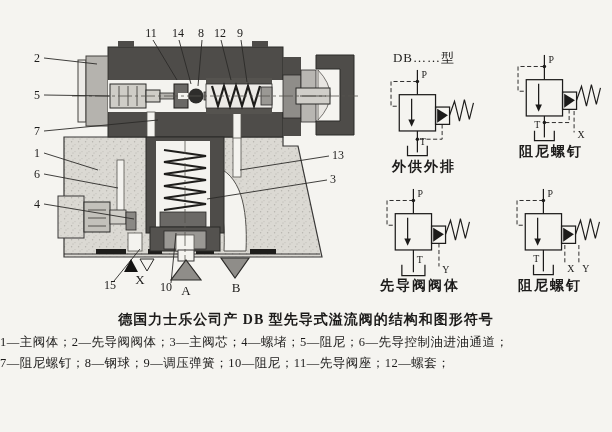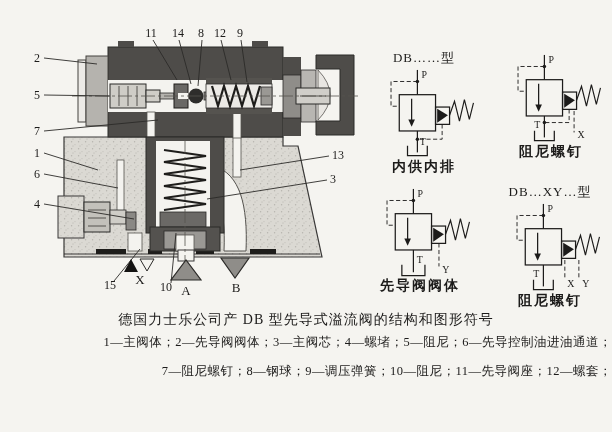--- a/index.html
+++ b/index.html
@@ -8,24 +8,24 @@
     background:#f5f4f0;
     font-family:"Liberation Serif", serif;
     color:#1c1b1a;
   }
   .main-svg{position:absolute; left:0; top:0;}
   .symbol-block{position:absolute; display:flex; flex-direction:column; align-items:center;}
   .symbol-title{font-size:13px; letter-spacing:1px; white-space:nowrap; line-height:15px;}
   .symbol-caption{font-size:14px; font-weight:600; letter-spacing:2px; white-space:nowrap; line-height:16px;}
   .fig-title{
     position:absolute; top:311px; left:0; width:100%;
-    text-align:center; font-size:14px; font-weight:400; letter-spacing:1px;
+    text-align:center; font-size:14px; font-weight:700; letter-spacing:1px;
   }
-  .legend-line{position:absolute; left:0; width:100%; text-align:right; font-size:12.5px; letter-spacing:0.5px;}
-  .legend-1{top:334px;} .legend-2{top:355px;margin-top:8px;} .legend-3{top:376px;}
+  .legend-line{position:absolute; left:0; width:100%; text-align:left; font-size:12.5px; letter-spacing:0.5px;}
+  .legend-1{top:334px;} .legend-2{top:355px;} .legend-3{top:376px;}
   svg text{font-family:"Liberation Serif", serif;}
   .num-label{font-size:12px; fill:#1c1b1a;}
   .port-label{font-size:13px; fill:#1c1b1a;}
   .sym-port{font-size:12px; fill:#1c1b1a;}
 </style>
 </head>
 <body>
 
 <div class="page">
 
@@ -183,21 +183,21 @@
       <polygon points="76,53 76,70 89,61" fill="#1c1b1a"></polygon>
       <g fill="none" stroke="#1c1b1a" stroke-width="1.1" stroke-dasharray="5 3">
         <polyline points="52,20 20,20 20,50 30,50"></polyline>
         <polyline points="82,72 82,90 52,90"></polyline>
       </g>
       <circle cx="52" cy="20" r="2.1" fill="#1c1b1a"></circle>
       <circle cx="52" cy="90" r="2.1" fill="#1c1b1a"></circle>
       <text class="sym-port" x="57" y="16">P</text>
       <text class="sym-port" x="55" y="97">T</text>
     </svg>
-    <div class="symbol-caption">内供内排</div>
+    <div class="symbol-caption">外供外排</div>
   </div>
 
   <div class="symbol-block" style="left:492px; top:50px; width:118px;">
     <svg width="106" height="94" viewBox="0 0 120 114">
       <g fill="none" stroke="#1c1b1a" stroke-width="1.5">
         <line x1="52" y1="6" x2="52" y2="36"></line>
         <rect x="30" y="36" width="44" height="44"></rect>
         <line x1="45" y1="41" x2="45" y2="67"></line>
         <rect x="74" y="51" width="17" height="21"></rect>
         <line x1="52" y1="80" x2="52" y2="106"></line>
@@ -239,21 +239,20 @@
       </g>
       <circle cx="52" cy="20" r="2.1" fill="#1c1b1a"></circle>
       <text class="sym-port" x="57" y="16">P</text>
       <text class="sym-port" x="56" y="96">T</text>
       <text class="sym-port" x="87" y="108">Y</text>
     </svg>
     <div class="symbol-caption">先导阀阀体</div>
   </div>
 
   <div class="symbol-block" style="left:490px; top:184px; width:120px;">
-    <div class="symbol-title">DB…XY…型</div>
     <svg width="106" height="94" viewBox="0 0 120 114">
       <g fill="none" stroke="#1c1b1a" stroke-width="1.5">
         <line x1="52" y1="6" x2="52" y2="36"></line>
         <rect x="30" y="36" width="44" height="44"></rect>
         <line x1="45" y1="41" x2="45" y2="67"></line>
         <rect x="74" y="51" width="17" height="21"></rect>
         <line x1="52" y1="80" x2="52" y2="106"></line>
         <polyline points="40,98 40,110 64,110 64,98"></polyline>
         <polyline points="91,61 97,44 103,68 109,42 115,66 120,46" stroke-width="1.4"></polyline>
       </g>

